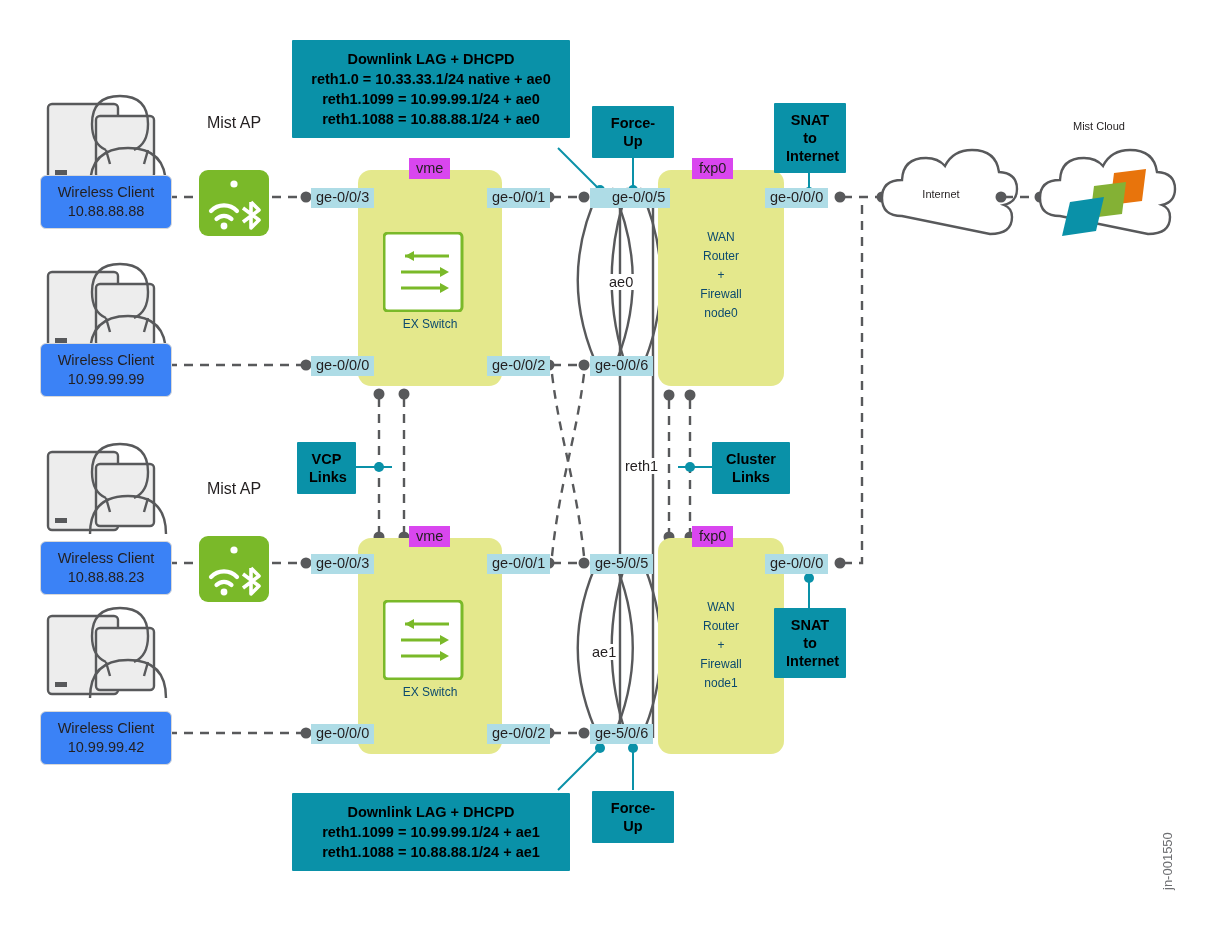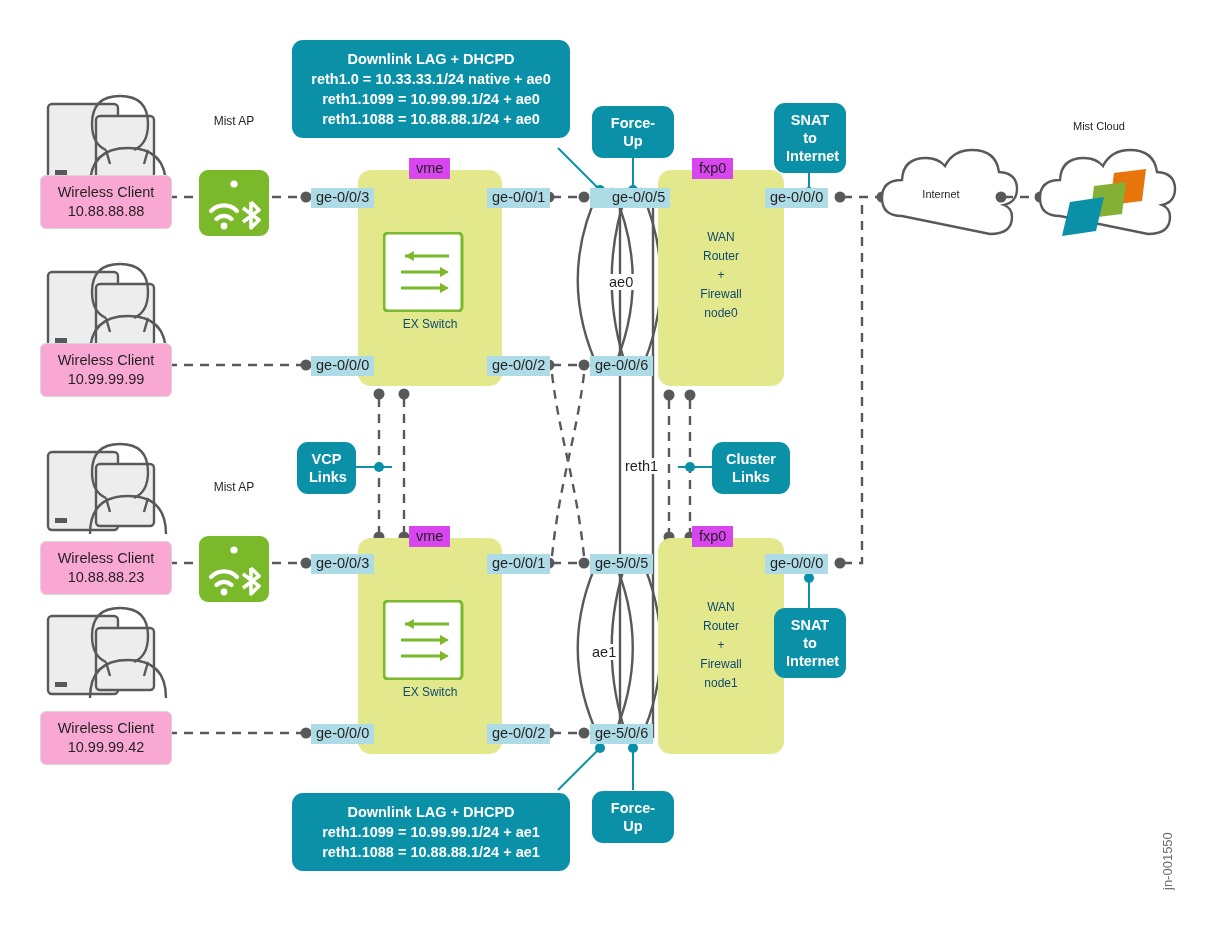--- a/index.html
+++ b/index.html
@@ -3,30 +3,30 @@
 <meta charset="utf-8">
 <style>
   html,body{margin:0;padding:0;background:#ffffff;}
   body{width:1207px;height:925px;position:relative;overflow:hidden;
        font-family:"Liberation Sans","DejaVu Sans",sans-serif;color:#231f20;}
   #stage{position:absolute;left:0;top:0;width:1207px;height:925px;}
   svg.layer{position:absolute;left:0;top:0;width:1207px;height:925px;overflow:visible;}
   .abs{position:absolute;}
 
   
-  .lbl{font-size:12px;color:#231f20;white-space:nowrap;}
+  .lbl{font-size:16px;color:#231f20;white-space:nowrap;}
   .portlbl{background:#AEDCE6;color:#231f20;font-size:14.5px;padding:2px 5px 3px 5px;
            white-space:nowrap;line-height:15px;}
   .badge{background:#d946ef;color:#231f20;font-size:14.5px;padding:2px 7px 3px 7px;
          white-space:nowrap;line-height:16px;}
   .devtext{font-size:12px;line-height:19px;text-align:center;color:#0c4a6e;white-space:nowrap;}
-  .callout{background:#0A91A8;color:#ffffff;border-radius:11px;font-weight:bold;
+  .callout{background:#0A91A8;color:#000000;border-radius:1px;font-weight:bold;
            font-size:14.5px;line-height:18px;text-align:center;padding:8px 12px;}
   .callout.big{font-size:14.5px;line-height:20px;padding:9px 14px;}
-  .clientbox{background:#f9a8d4;border:1px solid #D8D8D8;border-radius:6px;
+  .clientbox{background:#3b82f6;border:1px solid #D8D8D8;border-radius:6px;
              font-size:14.5px;line-height:19px;text-align:center;color:#231f20;
              padding:7px 10px;white-space:nowrap;}
   .cloudlbl{font-size:11px;color:#231f20;white-space:nowrap;}
   .aelbl{font-size:14.5px;color:#231f20;background:#ffffff;padding:0 2px;white-space:nowrap;}
   .rethlbl{font-size:14.5px;color:#231f20;background:#ffffff;padding:0 1px;white-space:nowrap;}
   .docid{position:absolute;font-size:13px;color:#6d6e71;
          transform:rotate(-90deg);transform-origin:left top;white-space:nowrap;}
 
   
   .devbody{background:#E4E88C;border-radius:13px;}

